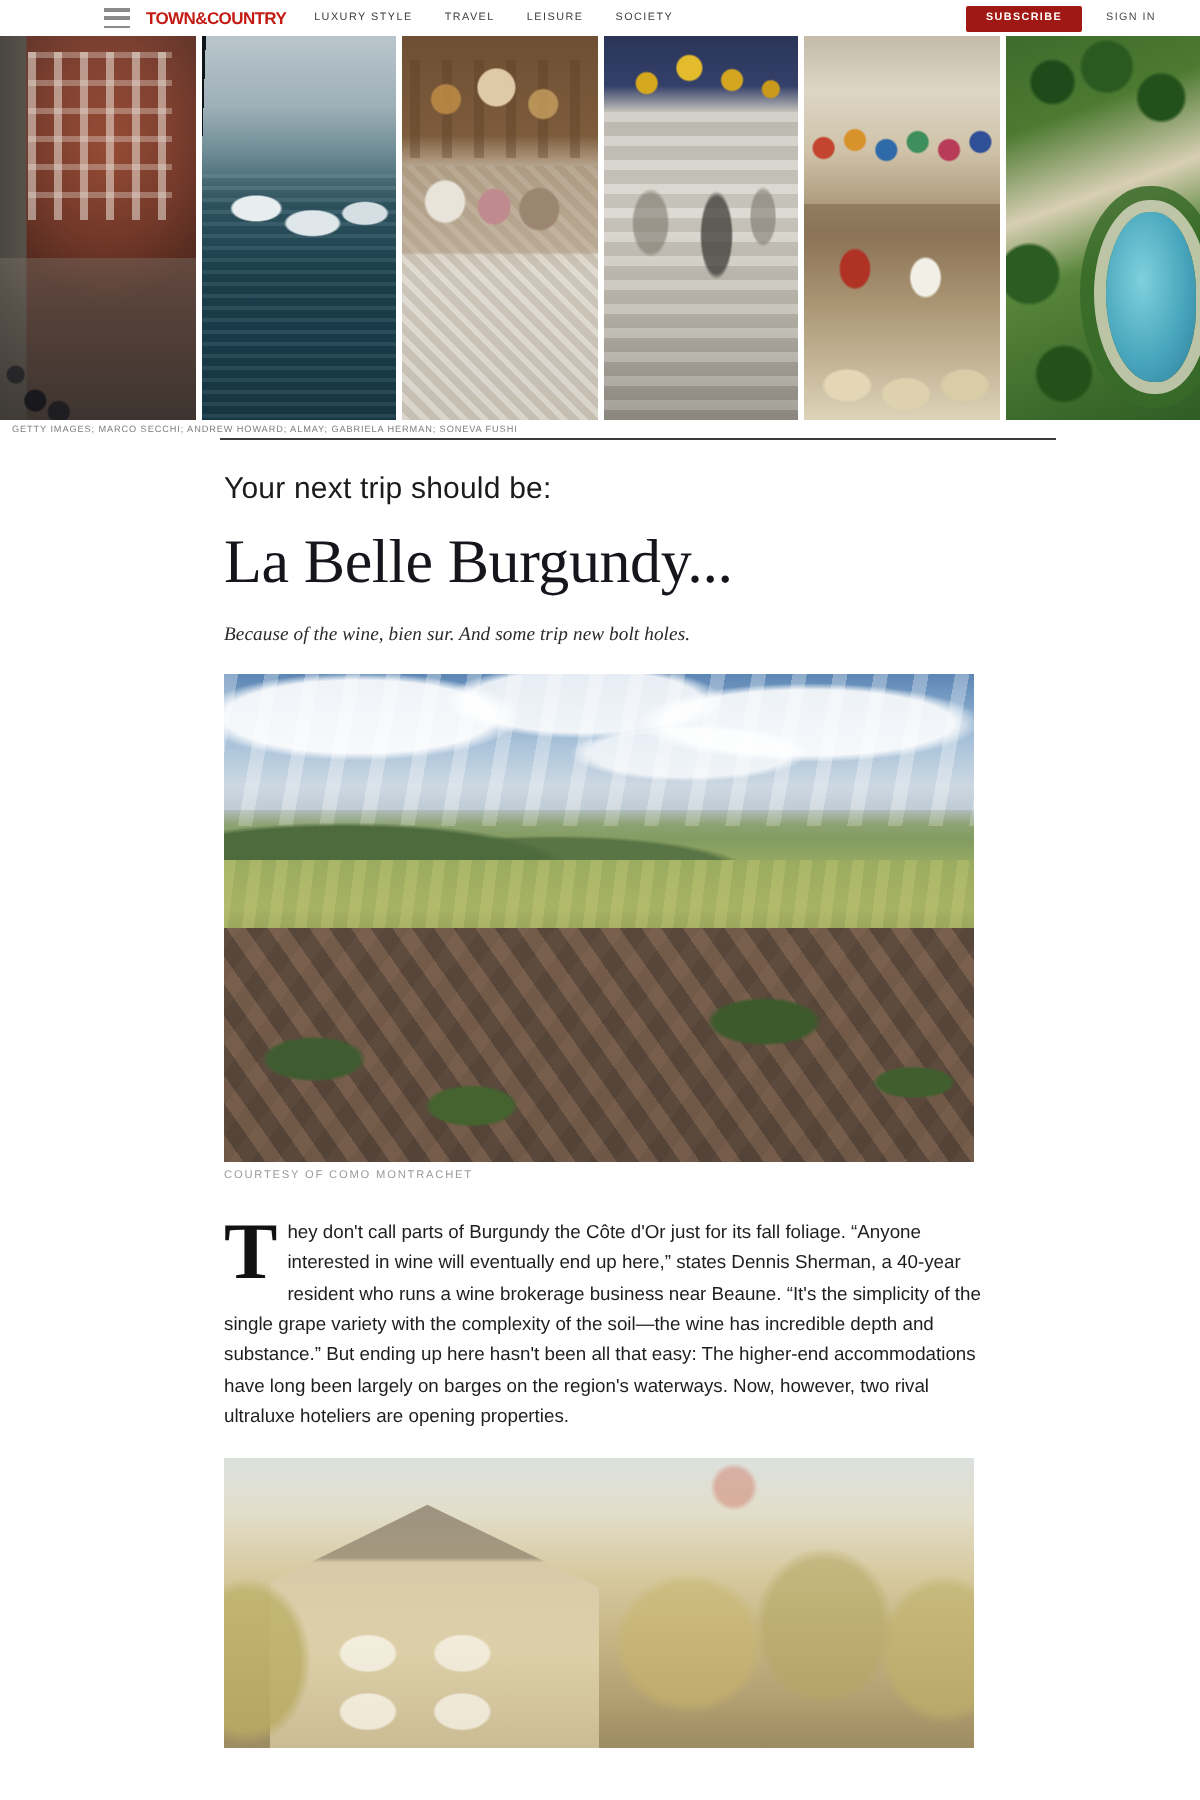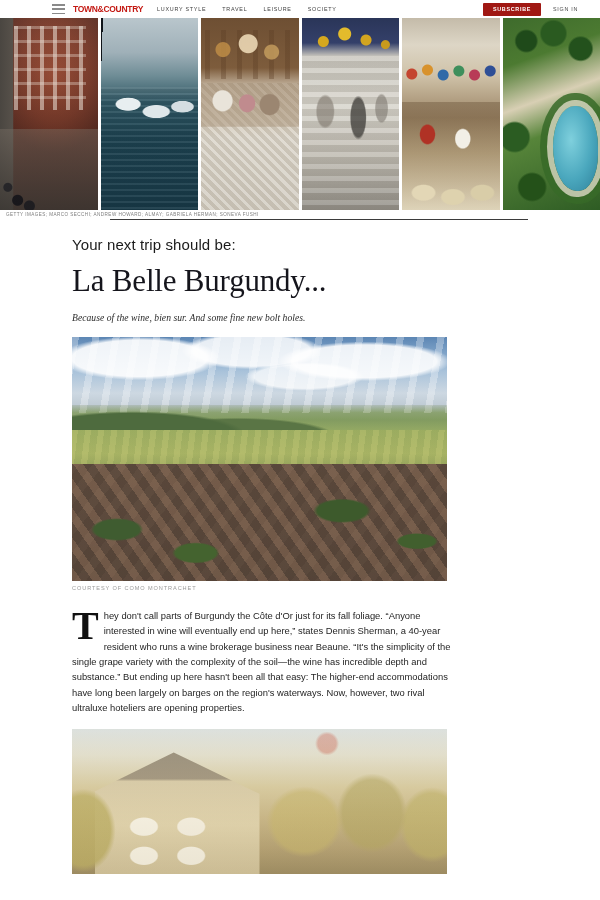--- a/index.html
+++ b/index.html
@@ -202,21 +202,21 @@
   
   .strip-credit {
     margin-top: 2px; margin-left: 6px;
     font-size: 4.6px; letter-spacing: 0.45px; color:#7d7d7d;
     white-space: nowrap;
   }
   .rule-wrap { padding: 2px 0 0 0; }
   .rule { height:1.4px; background:#3b3b3b; margin-left:110px; width:418px; }
 
   
-  .article { padding-left: 72px; margin-top: 16px; }
+  .article { padding-left: 112px; margin-top: 16px; }
   .kicker {
     margin-top: 12px;
     font-size: 15px; color:#1b1b1b; font-weight:400;
     font-family:"Liberation Sans", sans-serif; letter-spacing:0.1px;
   }
   .headline {
     margin-top: 12px;
     font-family:"Liberation Serif", serif; font-size: 31px;
     color:#15151c; font-weight:400; letter-spacing:-0.2px; line-height:1.05;
   }
@@ -378,21 +378,21 @@
 
   <div class="strip-credit">GETTY IMAGES; MARCO SECCHI; ANDREW HOWARD; ALMAY; GABRIELA HERMAN; SONEVA FUSHI</div>
 
   <div class="rule-wrap">
     <div class="rule"></div>
   </div>
 
   <div class="article">
     <div class="kicker">Your next trip should be:</div>
     <h1 class="headline">La Belle Burgundy...</h1>
-    <div class="dek">Because of the wine, bien sur. And some fine new bolt holes.</div>
+    <div class="dek">Because of the wine, bien sur. And some trip new bolt holes.</div>
 
     <div class="hero-wrap">
       <div class="hero">
         <div class="clouds"></div>
         <div class="hills"></div>
         <div class="fields"></div>
         <div class="roofs"></div>
       </div>
       <div class="caption-credit">COURTESY OF COMO MONTRACHET</div>
     </div>

